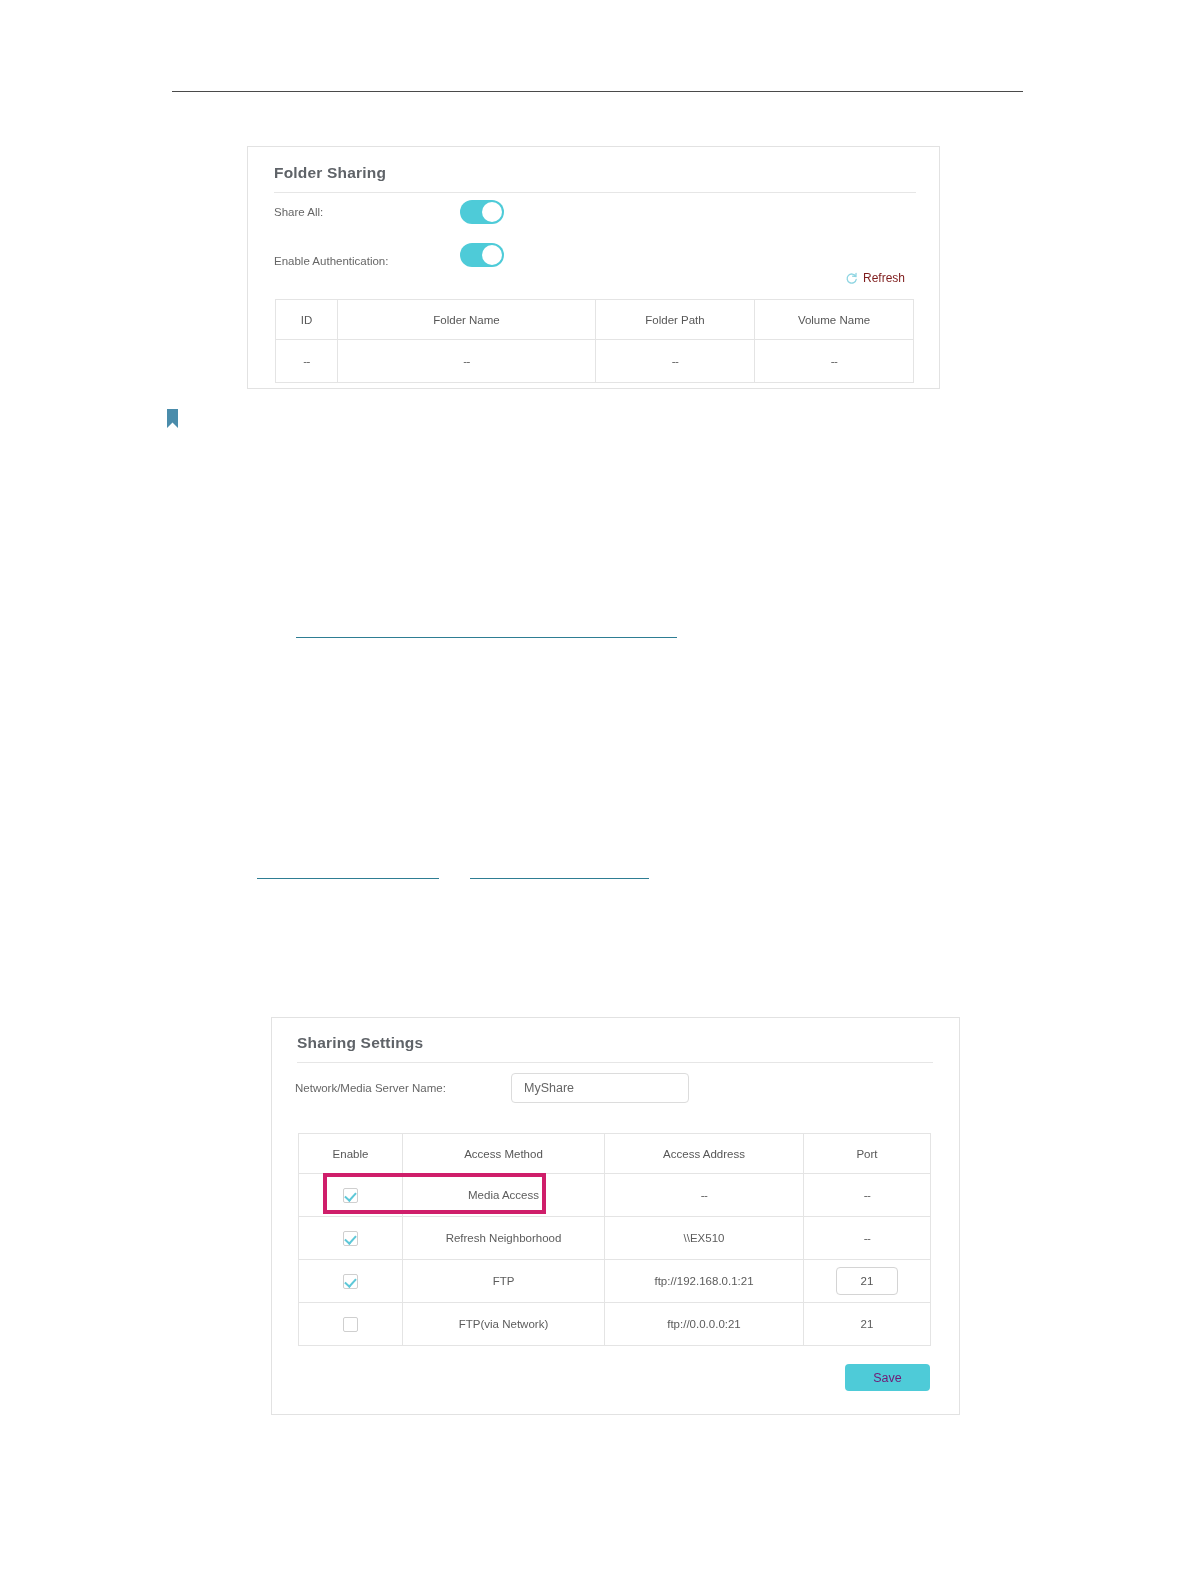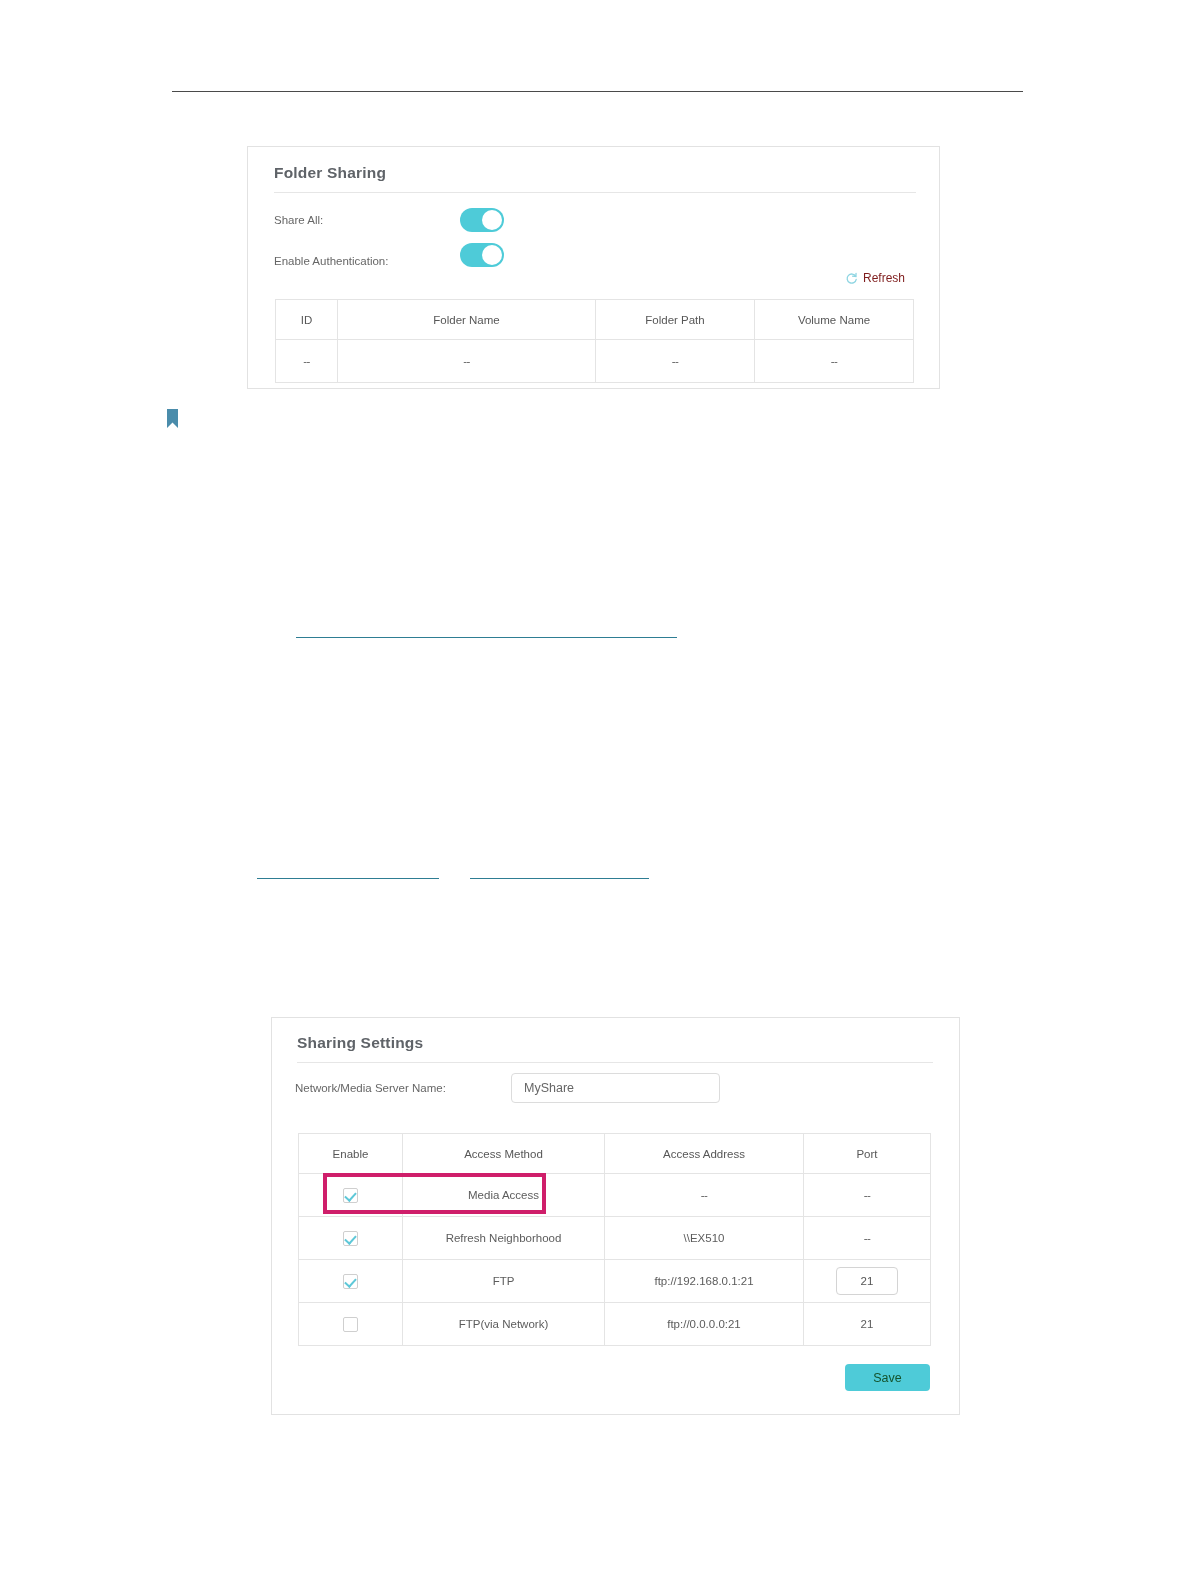--- a/index.html
+++ b/index.html
@@ -69,21 +69,21 @@
     position: absolute;
     display: flex;
     align-items: center;
   }
   .field-label {
     font-size: 11.5px;
     color: #666;
     white-space: nowrap;
   }
 
-  #row-share-all   { left: 274px; top: 208px; }
+  #row-share-all   { left: 274px; top: 200px; }
   #row-enable-auth { left: 274px; top: 243px; align-items: flex-end; }
 
   
   .toggle {
     width: 44px;
     height: 24px;
     border-radius: 12px;
     background: #4ecbd8;
     position: relative;
     display: inline-block;
@@ -169,21 +169,21 @@
 
   #row-server-name {
     left: 295px;
     top: 1072px;
     width: 600px;
     height: 32px;
   }
   #row-server-name .field-label { width: 216px; }
 
   .text-input {
-    width: 209px;
+    width: 178px;
     height: 30px;
     border: 1px solid #dcdcdc;
     border-radius: 4px;
     background: #fff;
     font-family: "Liberation Sans", sans-serif;
     font-size: 12.5px;
     color: #666;
     padding: 0 12px;
     box-sizing: border-box;
     outline: none;
@@ -250,21 +250,21 @@
   
   #save-button {
     position: absolute;
     left: 845px;
     top: 1364px;
     width: 85px;
     height: 27px;
     border: none;
     border-radius: 4px;
     background: #4ecbd8;
-    color: #14532d;
+    color: #701a75;
     font-family: "Liberation Sans", sans-serif;
     font-size: 12.5px;
     cursor: pointer;
   }
 
   
   .link-rule {
     position: absolute;
     height: 1px;
     background: #2e7d93;

